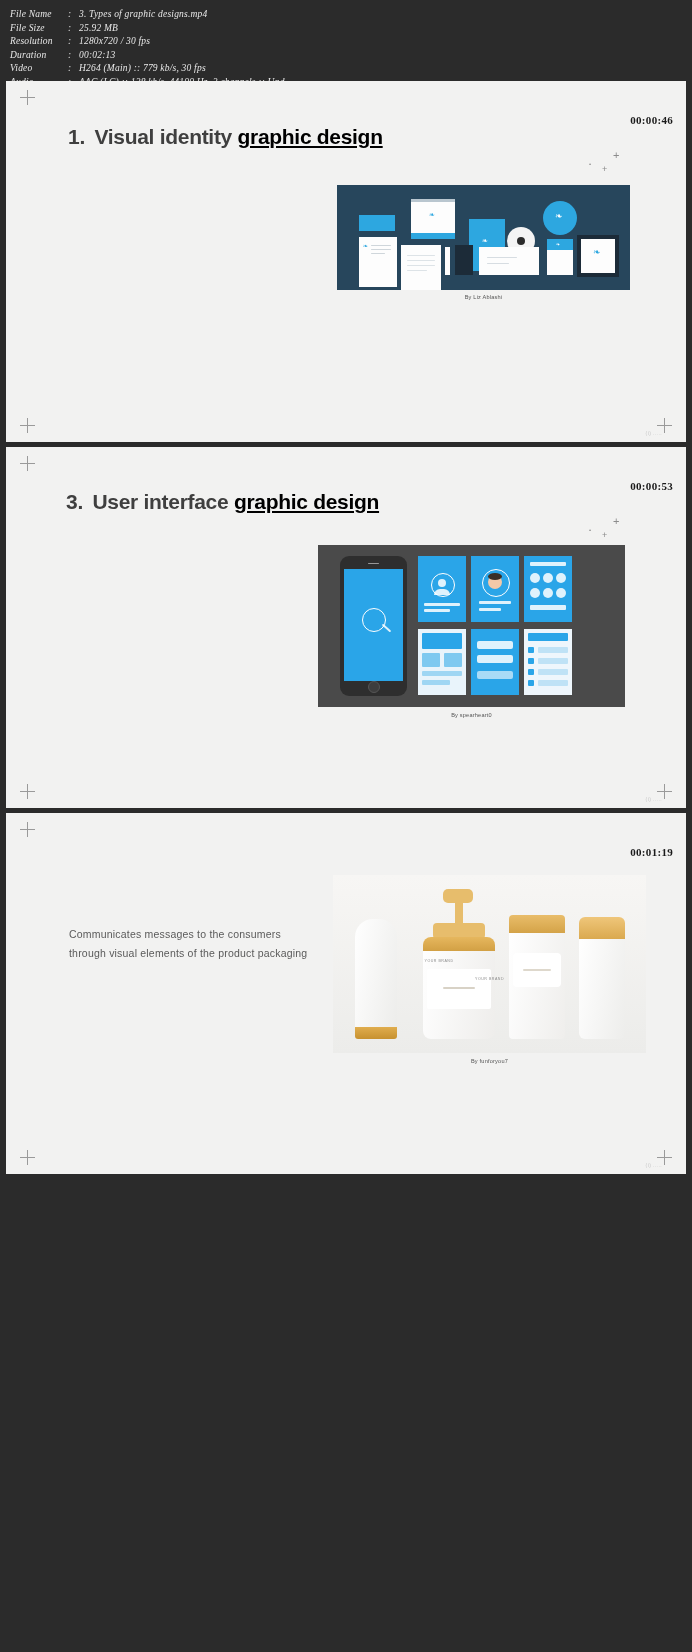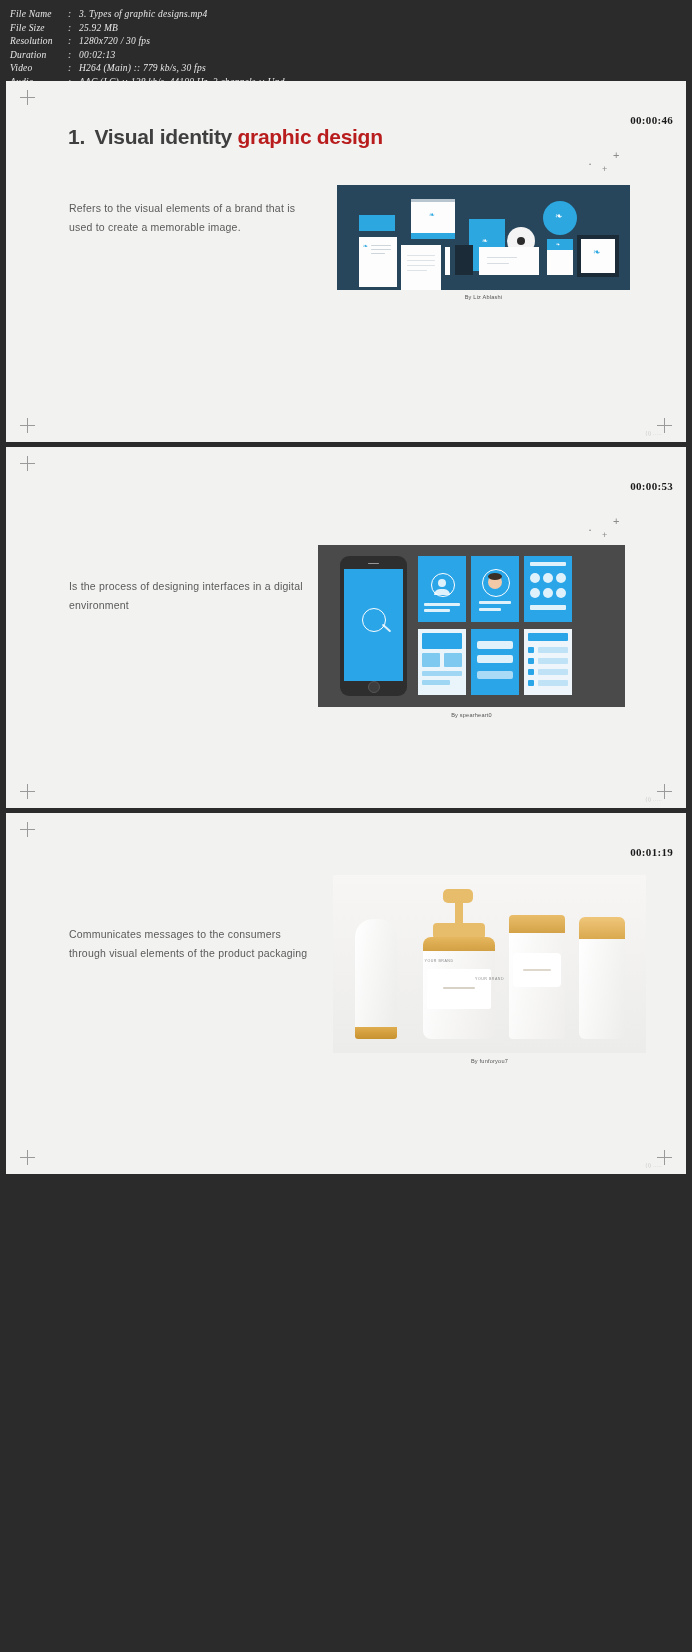--- a/index.html
+++ b/index.html
@@ -73,21 +73,21 @@
     position:absolute;
     left:62px;top:44px;
     font-family:"Liberation Sans Narrow","Liberation Sans",sans-serif;
     font-size:21px;
     font-weight:bold;
     color:#3f3f3f;
     letter-spacing:-.3px;
     white-space:nowrap;
   }
   .title .num{margin-right:4px;}
-  .title .accent{color:#b91c1c;}
+  .title .accent{color:#000000;text-decoration:underline;}
 
   .body-text{
     position:absolute;
     left:63px;
     font-size:10.5px;
     color:#5a5a5a;
     line-height:19px;
     width:240px;
     letter-spacing:.2px;
   }
@@ -201,21 +201,20 @@
       <span class="main">Visual identity</span>
       <span class="accent">graphic design</span>
     </div>
 
     <div class="sparkles" style="left:583px;top:70px;">
       <span class="sp a">•</span>
       <span class="sp b">+</span>
       <span class="sp c">+</span>
     </div>
 
-    <div class="body-text" style="top:118px;">Refers to the visual elements of a brand that is used to create a memorable image.</div>
 
     <div class="figure fig1">
       <div class="frame">
         <div class="f1-bg"></div>
 
         <div class="card" style="left:74px;top:14px;width:44px;height:40px;"></div>
         <div class="card dark" style="left:74px;top:14px;width:44px;height:3px;background:#b9c6cf;"></div>
         <div class="leaf" style="left:92px;top:26px;">❧</div>
         <div class="card blue" style="left:74px;top:48px;width:44px;height:6px;"></div>
 
@@ -262,28 +261,32 @@
 
     <div class="watermark">(i) .....</div>
   </div>
 
   <div class="slide">
     <span class="plus tl"></span>
     <span class="plus bl"></span>
     <span class="plus br"></span>
     <div class="timestamp">00:00:53</div>
 
+    <div class="title" style="left:60px;top:43px;">
+      <span class="num">3.</span>
+      <span class="main">User interface</span>
+      <span class="accent">graphic design</span>
+    </div>
 
     <div class="sparkles" style="left:583px;top:70px;">
       <span class="sp a">•</span>
       <span class="sp b">+</span>
       <span class="sp c">+</span>
     </div>
 
-    <div class="body-text" style="top:130px;width:258px;">Is the process of designing interfaces in a digital environment</div>
 
     <div class="figure fig2">
       <div class="frame">
         <div class="f2-bg"></div>
 
         <div class="phone">
           <div class="phone-screen"></div>
           <div class="wcircle" style="left:22px;top:52px;width:22px;height:22px;"></div>
           <div class="sbar" style="left:41px;top:71px;width:11px;height:2px;transform:rotate(42deg);"></div>
           <div class="sbar" style="left:28px;top:7px;width:11px;height:1.2px;background:rgba(255,255,255,.5);"></div>

